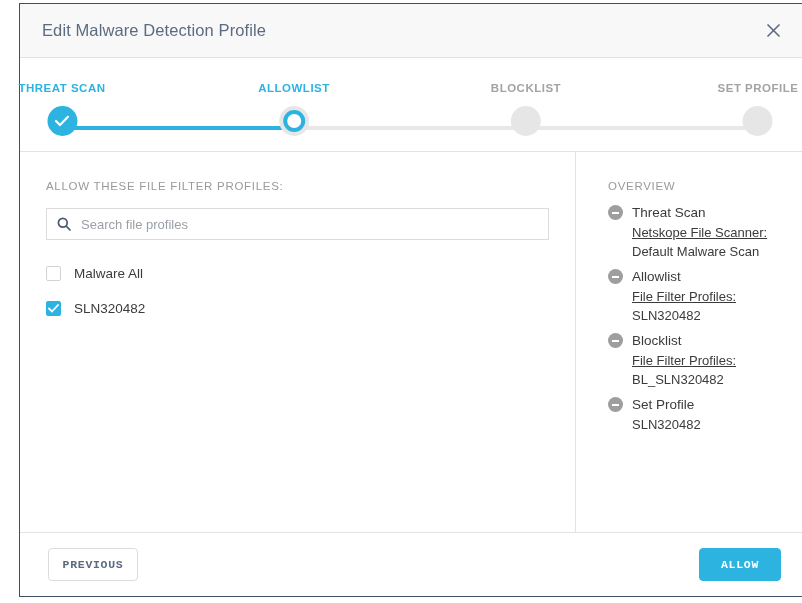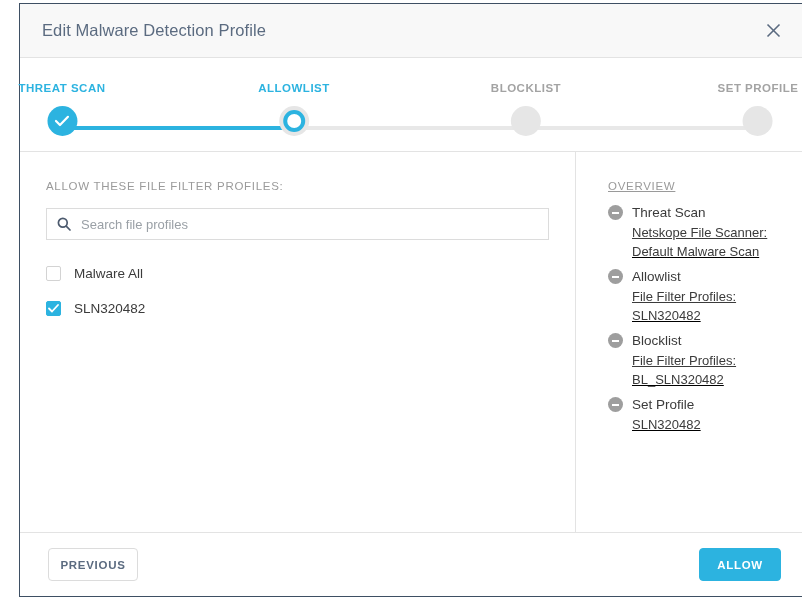--- a/index.html
+++ b/index.html
@@ -213,21 +213,20 @@
     white-space: nowrap;
   }
 
   
   .ov-title {
     font-size: 11.5px;
     color: #9a9a9a;
     letter-spacing: 0.7px;
     text-transform: uppercase;
     margin-bottom: 13px;
-    text-decoration: underline;
   }
   .ov-group { margin-bottom: 4px; }
   .ov-head {
     display: flex;
     align-items: center;
     margin-bottom: 3px;
     cursor: pointer;
   }
   .minus-icon {
     width: 15px;
@@ -243,21 +242,21 @@
   .minus-icon i {
     display: block;
     width: 7px;
     height: 2px;
     background: #ffffff;
   }
   .ov-head-text {
     font-size: 13.5px;
     color: #3b3b3b;
   }
-  .ov-detail { padding-left: 24px; margin-bottom: 8px; text-decoration: underline; }
+  .ov-detail { padding-left: 24px; margin-bottom: 8px; }
   .ov-key {
     font-size: 13px;
     color: #3b3b3b;
     text-decoration: underline;
     display: block;
     line-height: 19px;
   }
   .ov-val {
     font-size: 13px;
     color: #3b3b3b;
@@ -269,21 +268,21 @@
   .modal-footer {
     flex: 0 0 63px;
     height: 63px;
     display: flex;
     align-items: center;
     justify-content: space-between;
     padding: 0 27px 0 28px;
     background: #ffffff;
   }
   .btn {
-    font-family: Liberation Sans, sans-serif;
+    font-family: Liberation Mono, monospace;
     font-size: 11.5px;
     font-weight: 700;
     letter-spacing: 0.7px;
     border-radius: 4px;
     cursor: pointer;
     display: flex;
     align-items: center;
     justify-content: center;
   }
   .btn-prev {

